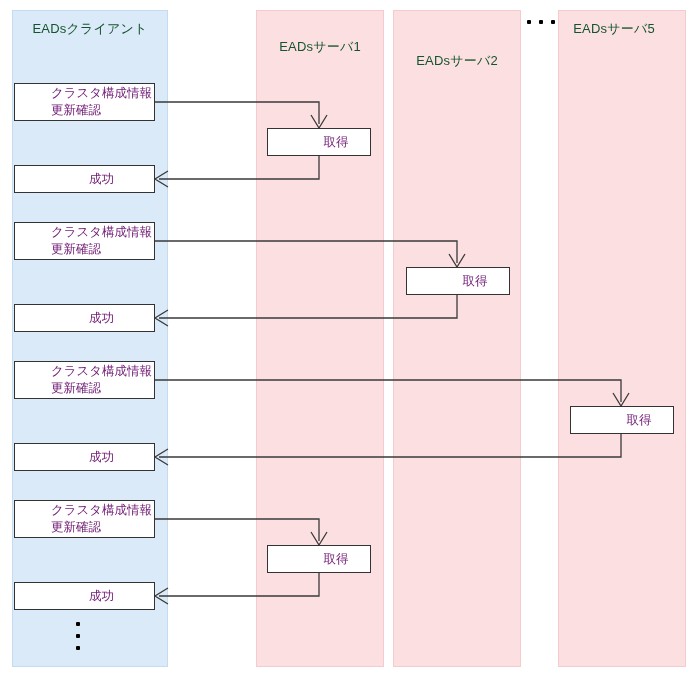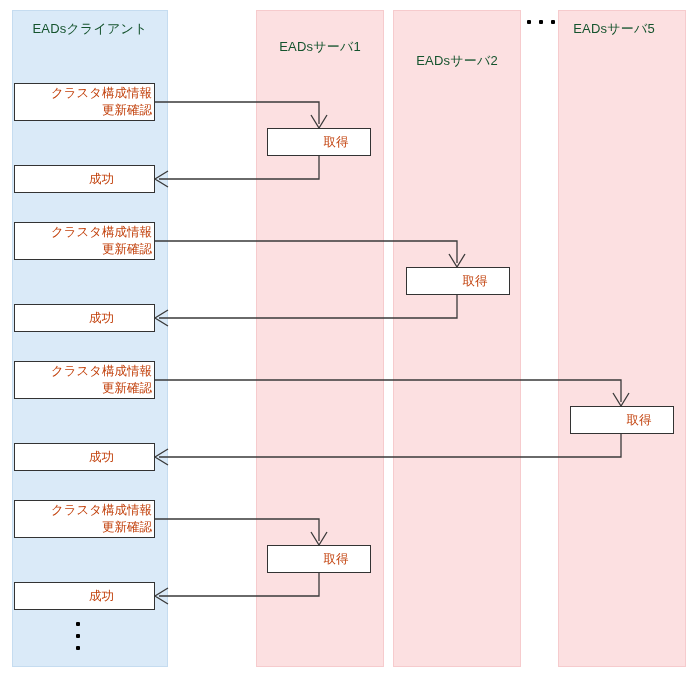--- a/index.html
+++ b/index.html
@@ -67,24 +67,24 @@
 
   
   .msgbox {
     position: absolute;
     box-sizing: border-box;
     background: #ffffff;
     border: 1px solid #333333;
     display: flex;
     align-items: center;
     justify-content: center;
-    text-align: right;
+    text-align: left;
     font-size: 12.5px;
     line-height: 17px;
-    color: #c2410c;
+    color: #701a75;
     z-index: 5;
     white-space: pre-line;
     padding-left: 34px;
   }
 
   
   #connectors {
     position: absolute;
     left: 0;
     top: 0;

